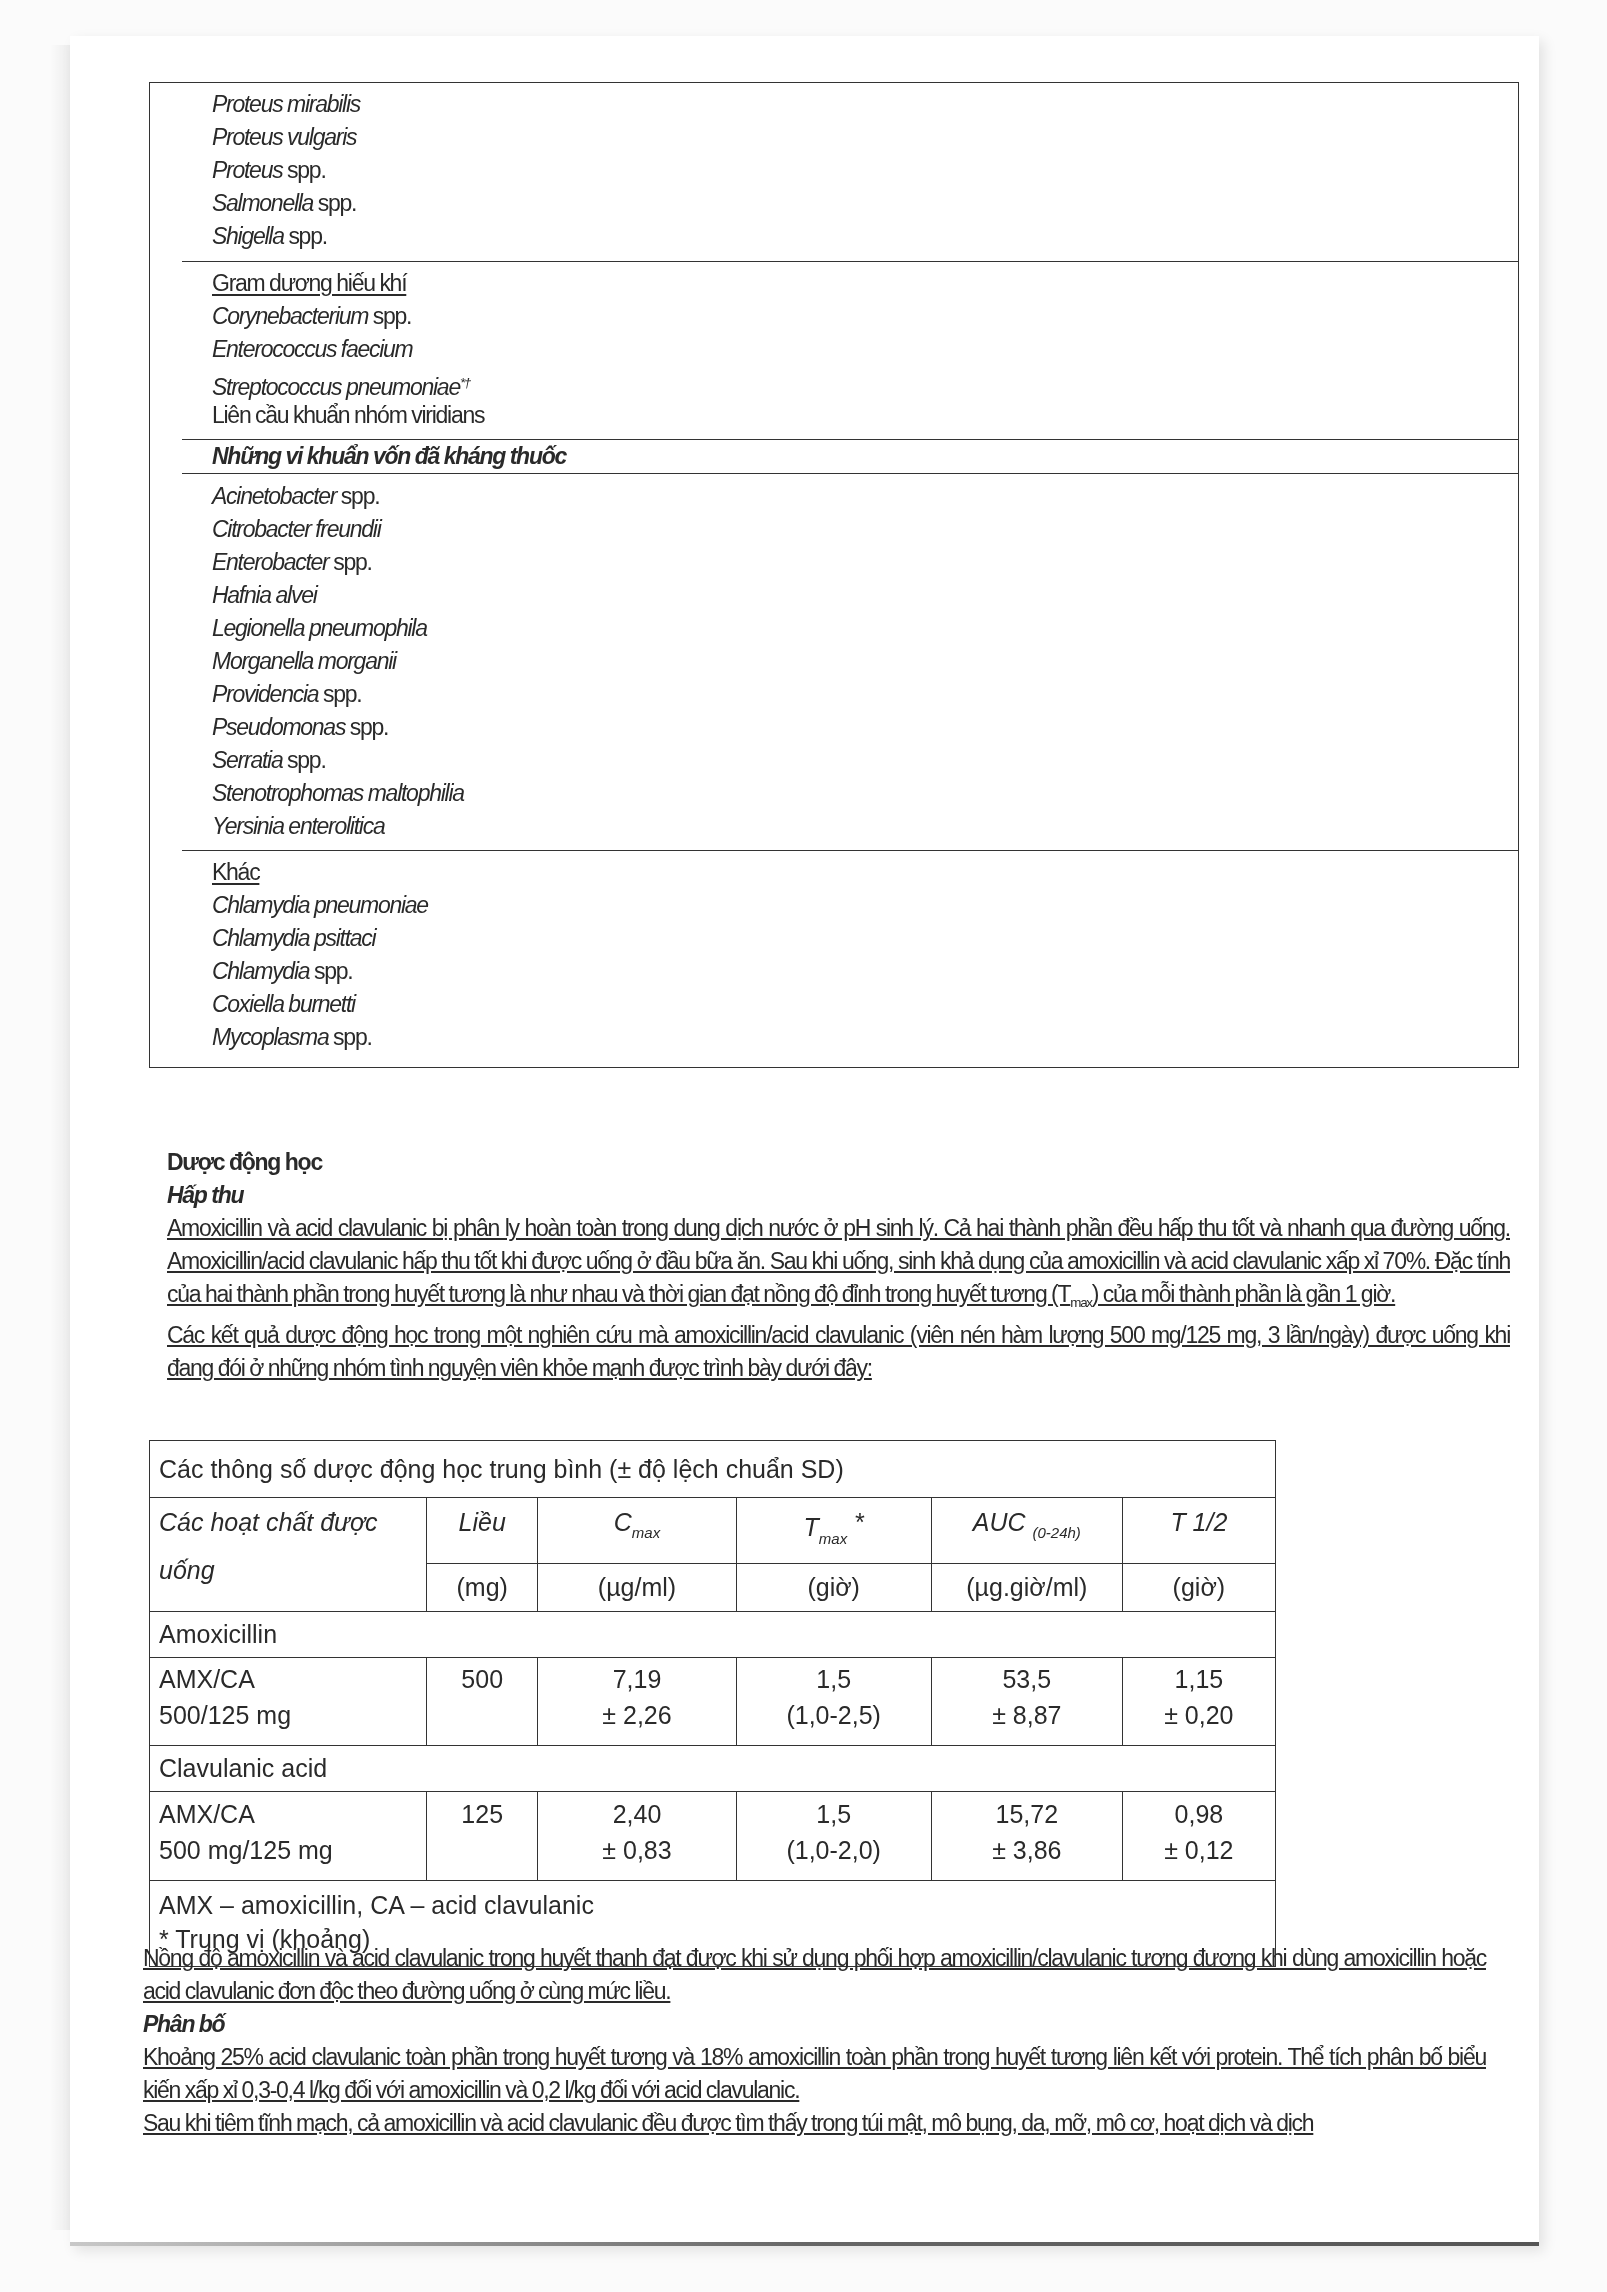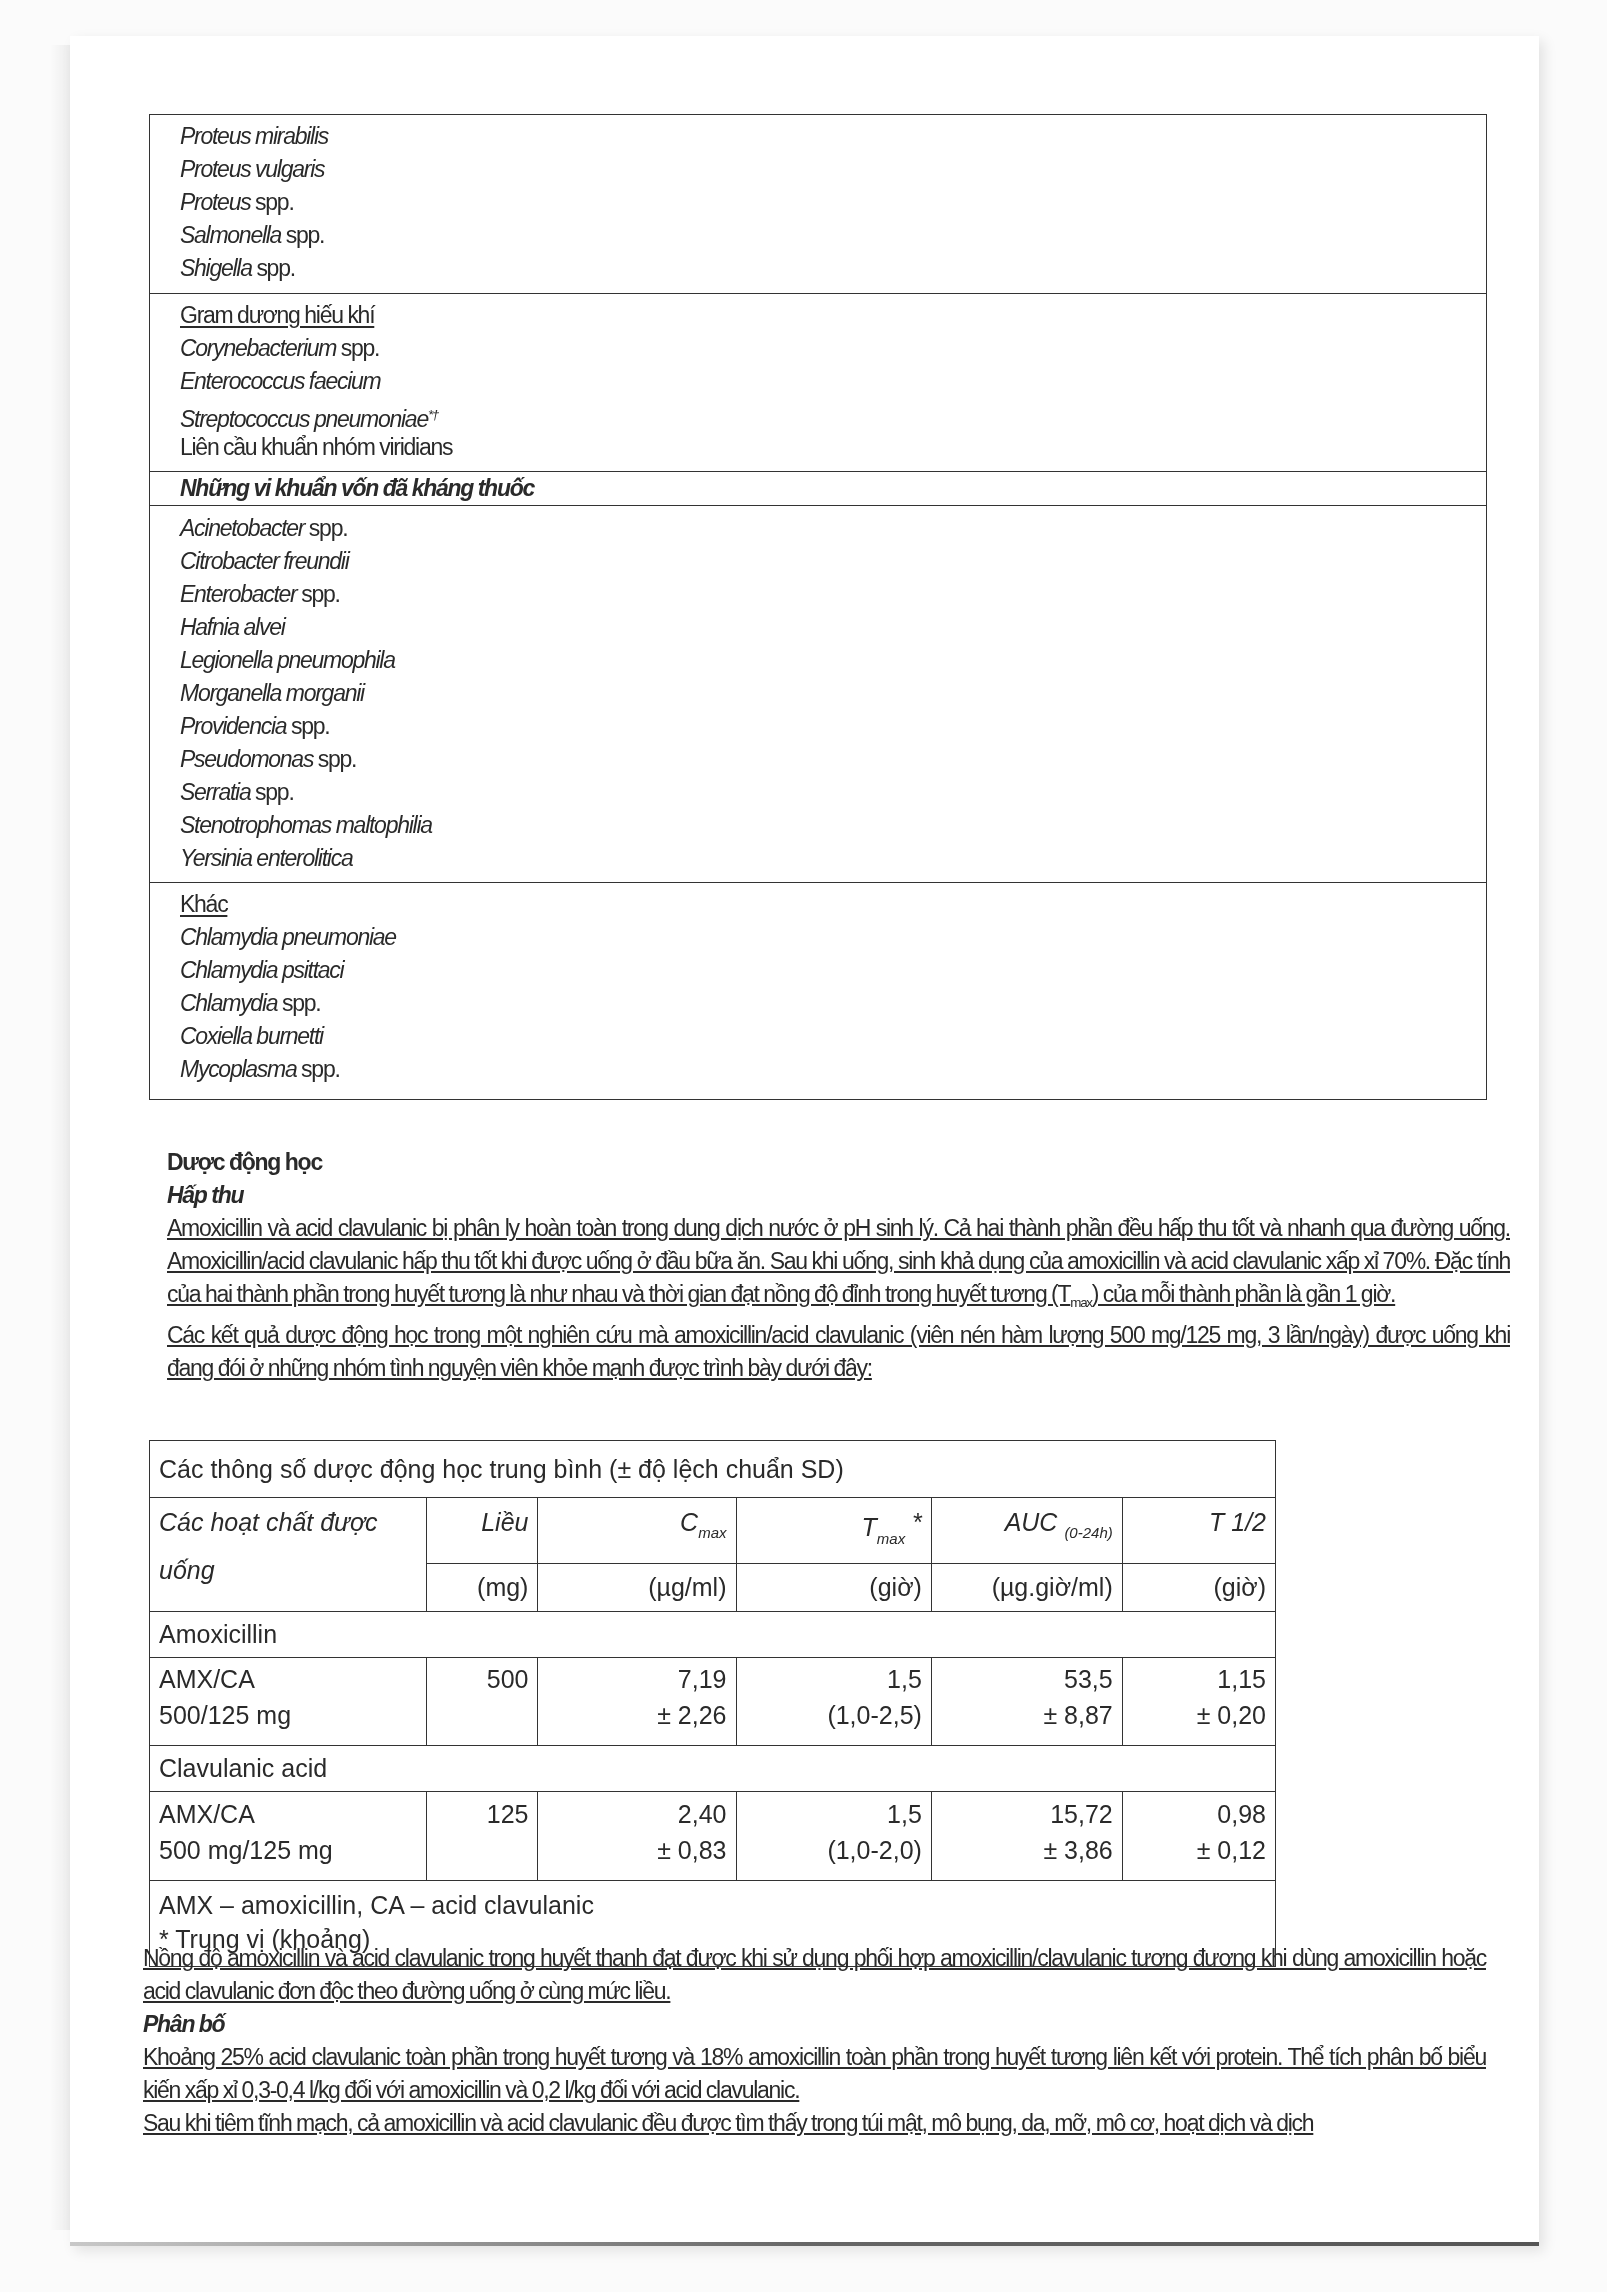--- a/index.html
+++ b/index.html
@@ -18,22 +18,22 @@
     content: ""; position: absolute; left: -19.7px; top: 9px; width: 19.7px; height: 2185px;
     background: linear-gradient(to right, rgba(0,0,0,0), rgba(0,0,0,0.06));
   }
   .page-bottom-edge {
     position: absolute; left: 0; right: 0; bottom: 0; height: 3.6px;
     background: linear-gradient(to right, #c8c8c8, #666, #555);
   }
   .narrow { letter-spacing: -0.055em; word-spacing: -0.02em; transform-origin: left top; }
   
   .bact-table {
-    position: absolute; left: 149px; top: 114px; width: 1336px;
-    border: 1.8px solid #333; border-collapse: collapse; font-size: 23px;
+    position: absolute; left: 149px; top: 82px; width: 1336px;
+    border: 1.8px solid #333; border-collapse: collapse; font-size: 23px; padding-left: 32px;
   }
   .bact-section { border-top: 1.8px solid #333; padding: 5.4px 0 7.2px 30px; }
   .bact-section:first-child { border-top: none; }
   .bact-line { height: 33px; line-height: 33px; white-space: nowrap; }
   .sec-head { text-decoration: underline; text-underline-offset: 2.7px; }
   .sec-bold-italic { font-weight: bold; font-style: italic; }
   .it { font-style: italic; }
   sup.mk { font-size: 13.4px; vertical-align: 8px; font-style: italic; }
 
   
@@ -49,21 +49,21 @@
   .pk-table {
     position: absolute; left: 149px; top: 1440px; width: 1127px;
     border-collapse: collapse; font-size: 25px;
   }
   .pk-table td { border: 1.8px solid #333; padding: 0 9px; vertical-align: top; }
   .pk-table .title-cell { height: 56px; line-height: 56px; }
   .pk-table .hdr td { height: 48px; line-height: 48px; font-style: italic; }
   .pk-table .unit td { height: 47px; line-height: 47px; }
   .pk-table .group td { height: 45px; line-height: 45px; }
   .pk-table .data td { height: 84px; line-height: 36px; padding-top: 3.6px; }
-  .pk-table .c { text-align: right; }
+  .pk-table .c { text-align: center; }
   .pk-table .foot td { line-height: 34px; padding-top: 7.2px; padding-bottom: 10px; }
   .pk-table sub { font-size: 15px; vertical-align: -7.2px; }
 </style>
 </head>
 <body>
 
 <div class="page">
   <div class="page-bottom-edge"></div>
 </div>
 

